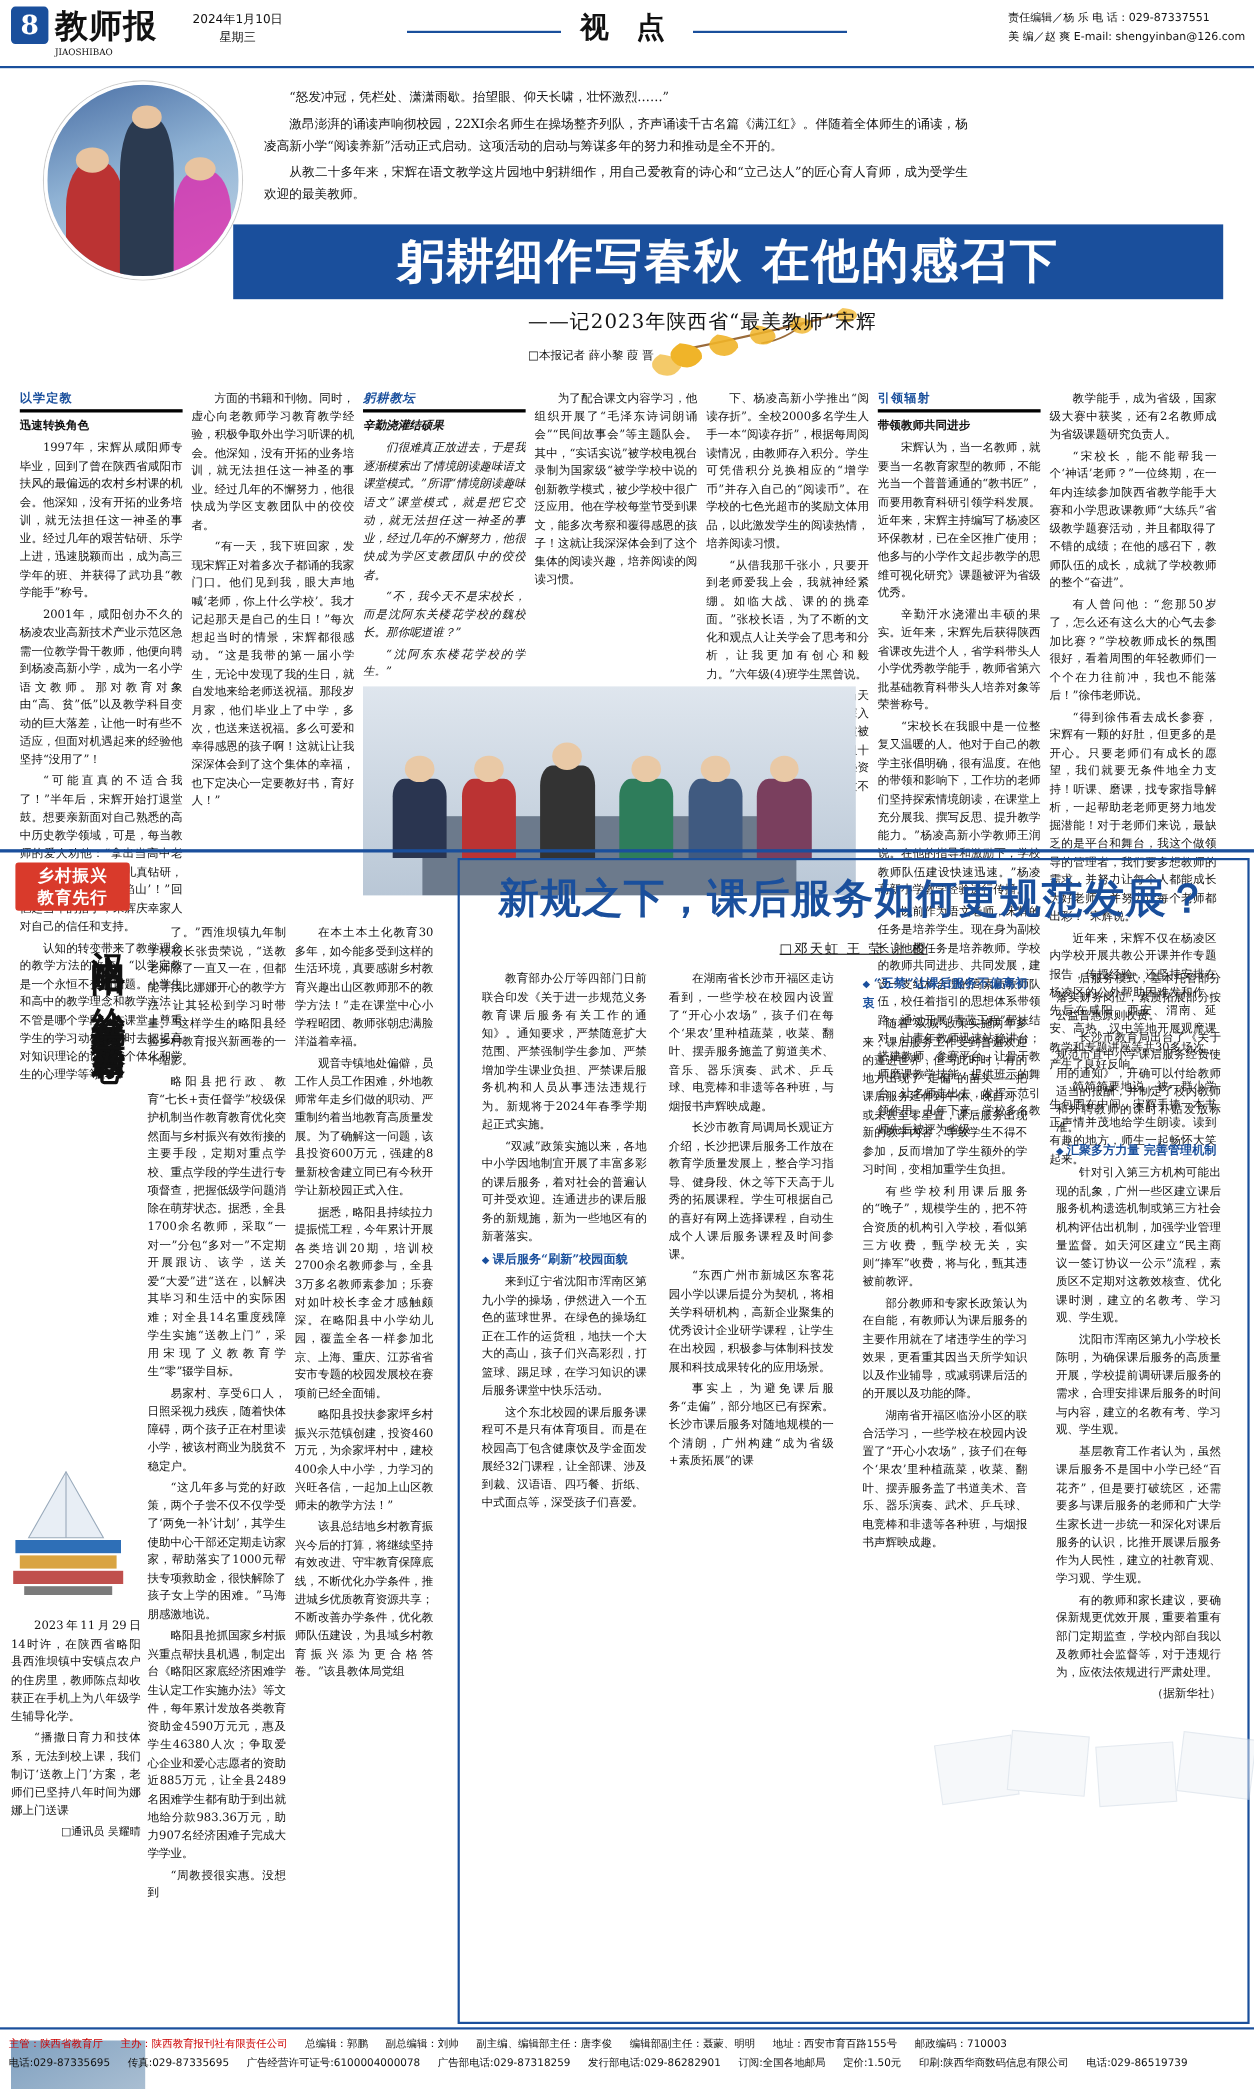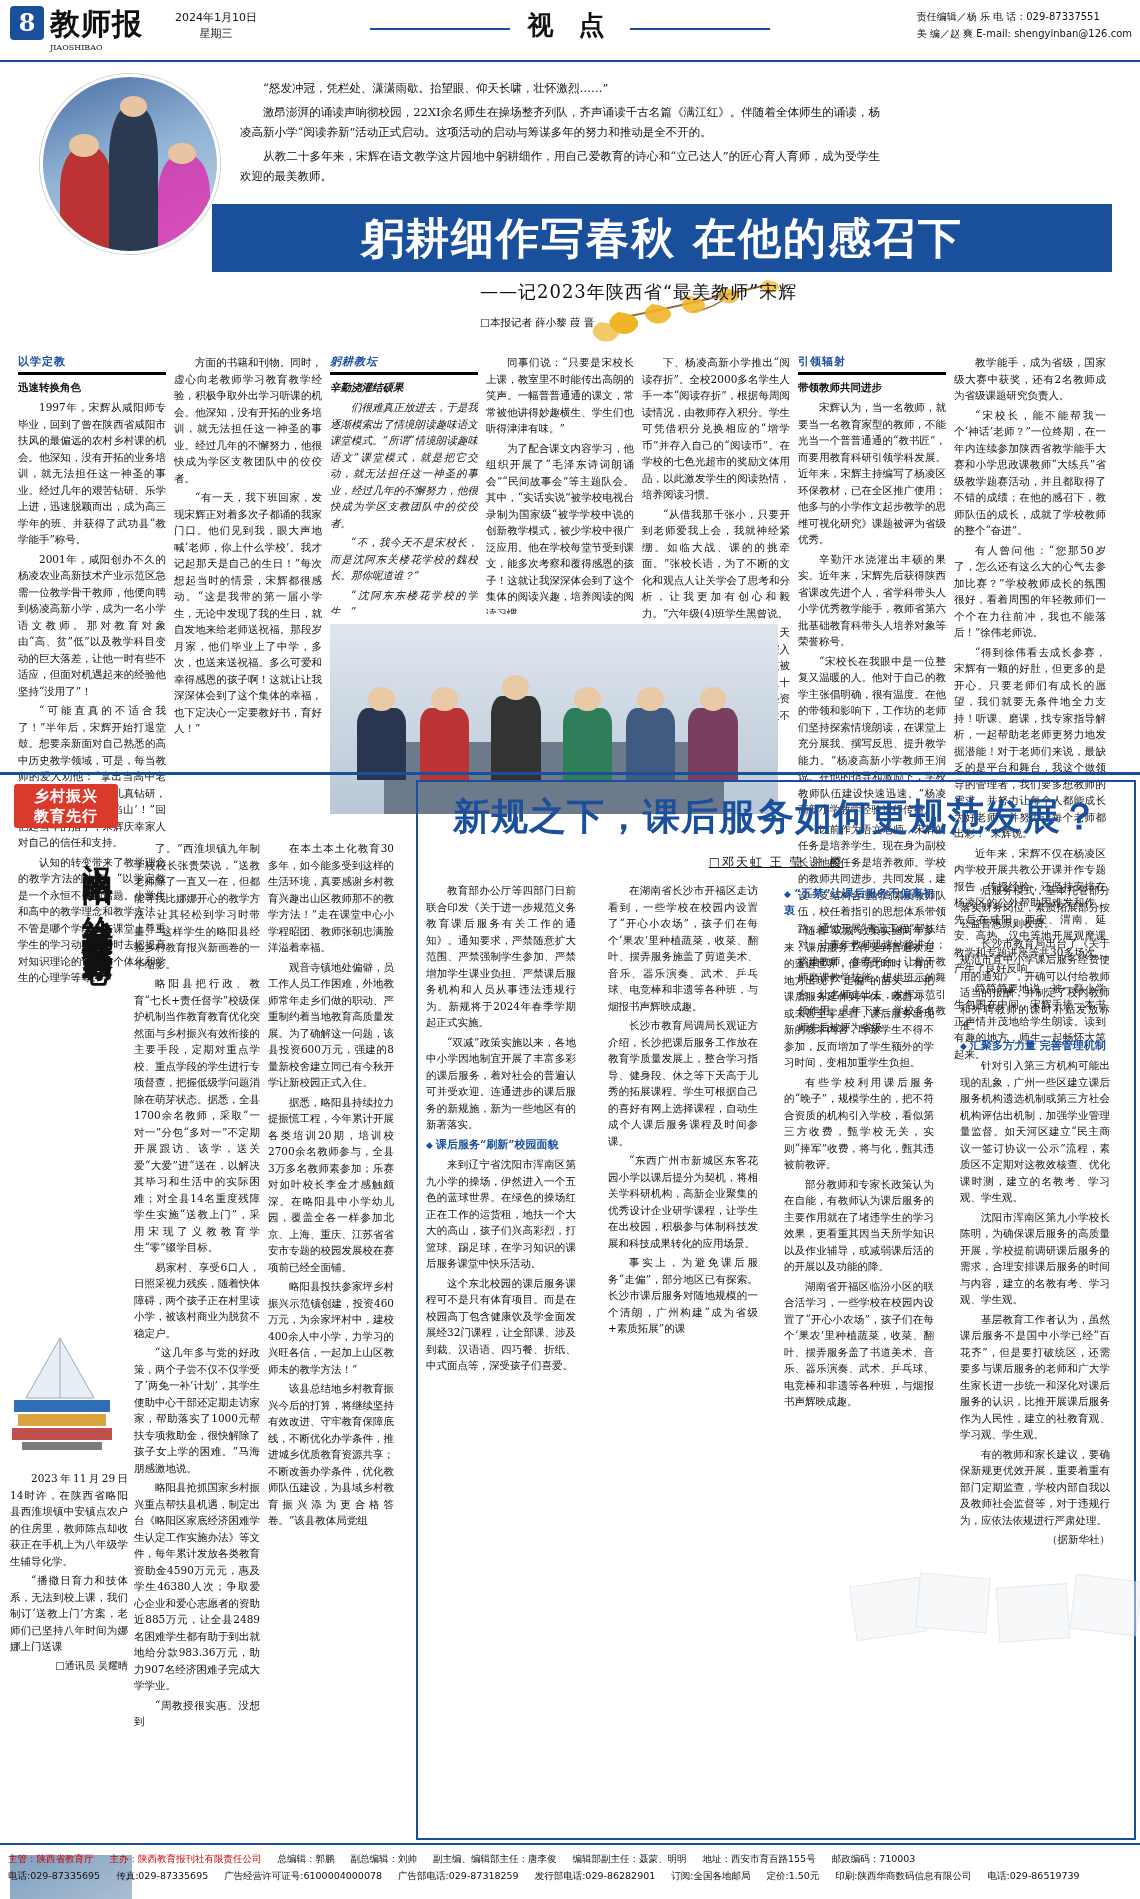--- a/index.html
+++ b/index.html
@@ -264,21 +264,20 @@
       <div class="col" style="left:312px; height:260px; overflow:hidden;font-style:italic;">
         <span class="kicker">躬耕教坛</span>
         <span class="kicker-sub">辛勤浇灌结硕果</span>
         <p>们很难真正放进去，于是我逐渐模索出了情境朗读趣味语文课堂模式。”所谓“情境朗读趣味语文”课堂模式，就是把它交动，就无法担任这一神圣的事业，经过几年的不懈努力，他很快成为学区支教团队中的佼佼者。</p>
         <p>“不，我今天不是宋校长，而是沈阿东关楼花学校的魏校长。那你呢道谁？”</p>
         <p>“沈阿东东楼花学校的学生。”</p>
 
       </div>
 
       <div class="col" style="left:468px; height:260px; overflow:hidden;">
-        <p>同事们说：“只要是宋校长上课，教室里不时能传出高朗的笑声。一幅普普通通的课文，常常被他讲得妙趣横生、学生们也听得津津有味。”</p>
         <p>为了配合课文内容学习，他组织开展了“毛泽东诗词朗诵会”“民间故事会”等主题队会。其中，“实话实说”被学校电视台录制为国家级“被学学校中说的创新教学模式，被少学校中很广泛应用。他在学校每堂节受到课文，能多次考察和覆得感恩的孩子！这就让我深深体会到了这个集体的阅读兴趣，培养阅读的阅读习惯。</p>
 
       </div>
 
       <div class="col" style="left:624px;">
         <p>下、杨凌高新小学推出“阅读存折”。全校2000多名学生人手一本“阅读存折”，根据每周阅读情况，由教师存入积分。学生可凭借积分兑换相应的“增学币”并存入自己的“阅读币”。在学校的七色光超市的奖励文体用品，以此激发学生的阅读热情，培养阅读习惯。</p>
         <p>“从借我那千张小，只要开到老师爱我上会，我就神经紧绷。如临大战、课的的挑牵面。”张校长语，为了不断的文化和观点人让关学会了思考和分析，让我更加有创心和毅力。”六年级(4)班学生黑曾说。</p>
         <p>每天随写教学随笔，对当天的教学进行反思总结，进行深入研究，二十多年来，这项习惯被宋辉一直在坚持着，风雨无阻十万余字的教学随笔。那一叠叠资料，浸透着他执着进取、孜孜不倦的心血和汗水。</p>
       </div>
 
@@ -364,21 +363,21 @@
     </div>
 
     <div class="bl-photo"></div>
 
   </div>
 
   <div class="br">
     <div class="br-head">新规之下，课后服务如何更规范发展？</div>
     <div class="br-byline">□邓天虹 王 莹 谢 樱</div>
 
-    <div class="br-col" style="left:8px; top:100px; height:920px; overflow:hidden;">
+    <div class="br-col" style="left:20px; top:100px; height:920px; overflow:hidden;">
       <p>教育部办公厅等四部门日前联合印发《关于进一步规范义务教育课后服务有关工作的通知》。通知要求，严禁随意扩大范围、严禁强制学生参加、严禁增加学生课业负担、严禁课后服务机构和人员从事违法违规行为。新规将于2024年春季学期起正式实施。</p>
       <p>“双减”政策实施以来，各地中小学因地制宜开展了丰富多彩的课后服务，着对社会的普遍认可并受欢迎。连通进步的课后服务的新规施，新为一些地区有的新著落实。</p>
       <span class="sub-h">课后服务“刷新”校园面貌</span>
       <p>来到辽宁省沈阳市浑南区第九小学的操场，伊然进入一个五色的蓝球世界。在绿色的操场红正在工作的运货租，地扶一个大大的高山，孩子们兴高彩烈，打篮球、踢足球，在学习知识的课后服务课堂中快乐活动。</p>
       <p>这个东北校园的课后服务课程可不是只有体育项目。而是在校园高丁包含健康饮及学金面发展经32门课程，让全部课、涉及到裁、汉语语、四巧餐、折纸、中式面点等，深受孩子们喜爱。</p>
     </div>
 
     <div class="br-col" style="left:190px; top:100px; height:920px; overflow:hidden;">
       <p>在湖南省长沙市开福区走访看到，一些学校在校园内设置了“开心小农场”，孩子们在每个‘果农’里种植蔬菜，收菜、翻叶、摆弄服务施盖了剪道美术、音乐、器乐演奏、武术、乒乓球、电竞棒和非遗等各种班，与烟报书声辉映成趣。</p>
       <p>长沙市教育局调局长观证方介绍，长沙把课后服务工作放在教育学质量发展上，整合学习指导、健身段、休之等下天高于儿秀的拓展课程。学生可根据自己的喜好有网上选择课程，自动生成个人课后服务课程及时间参课。</p>

